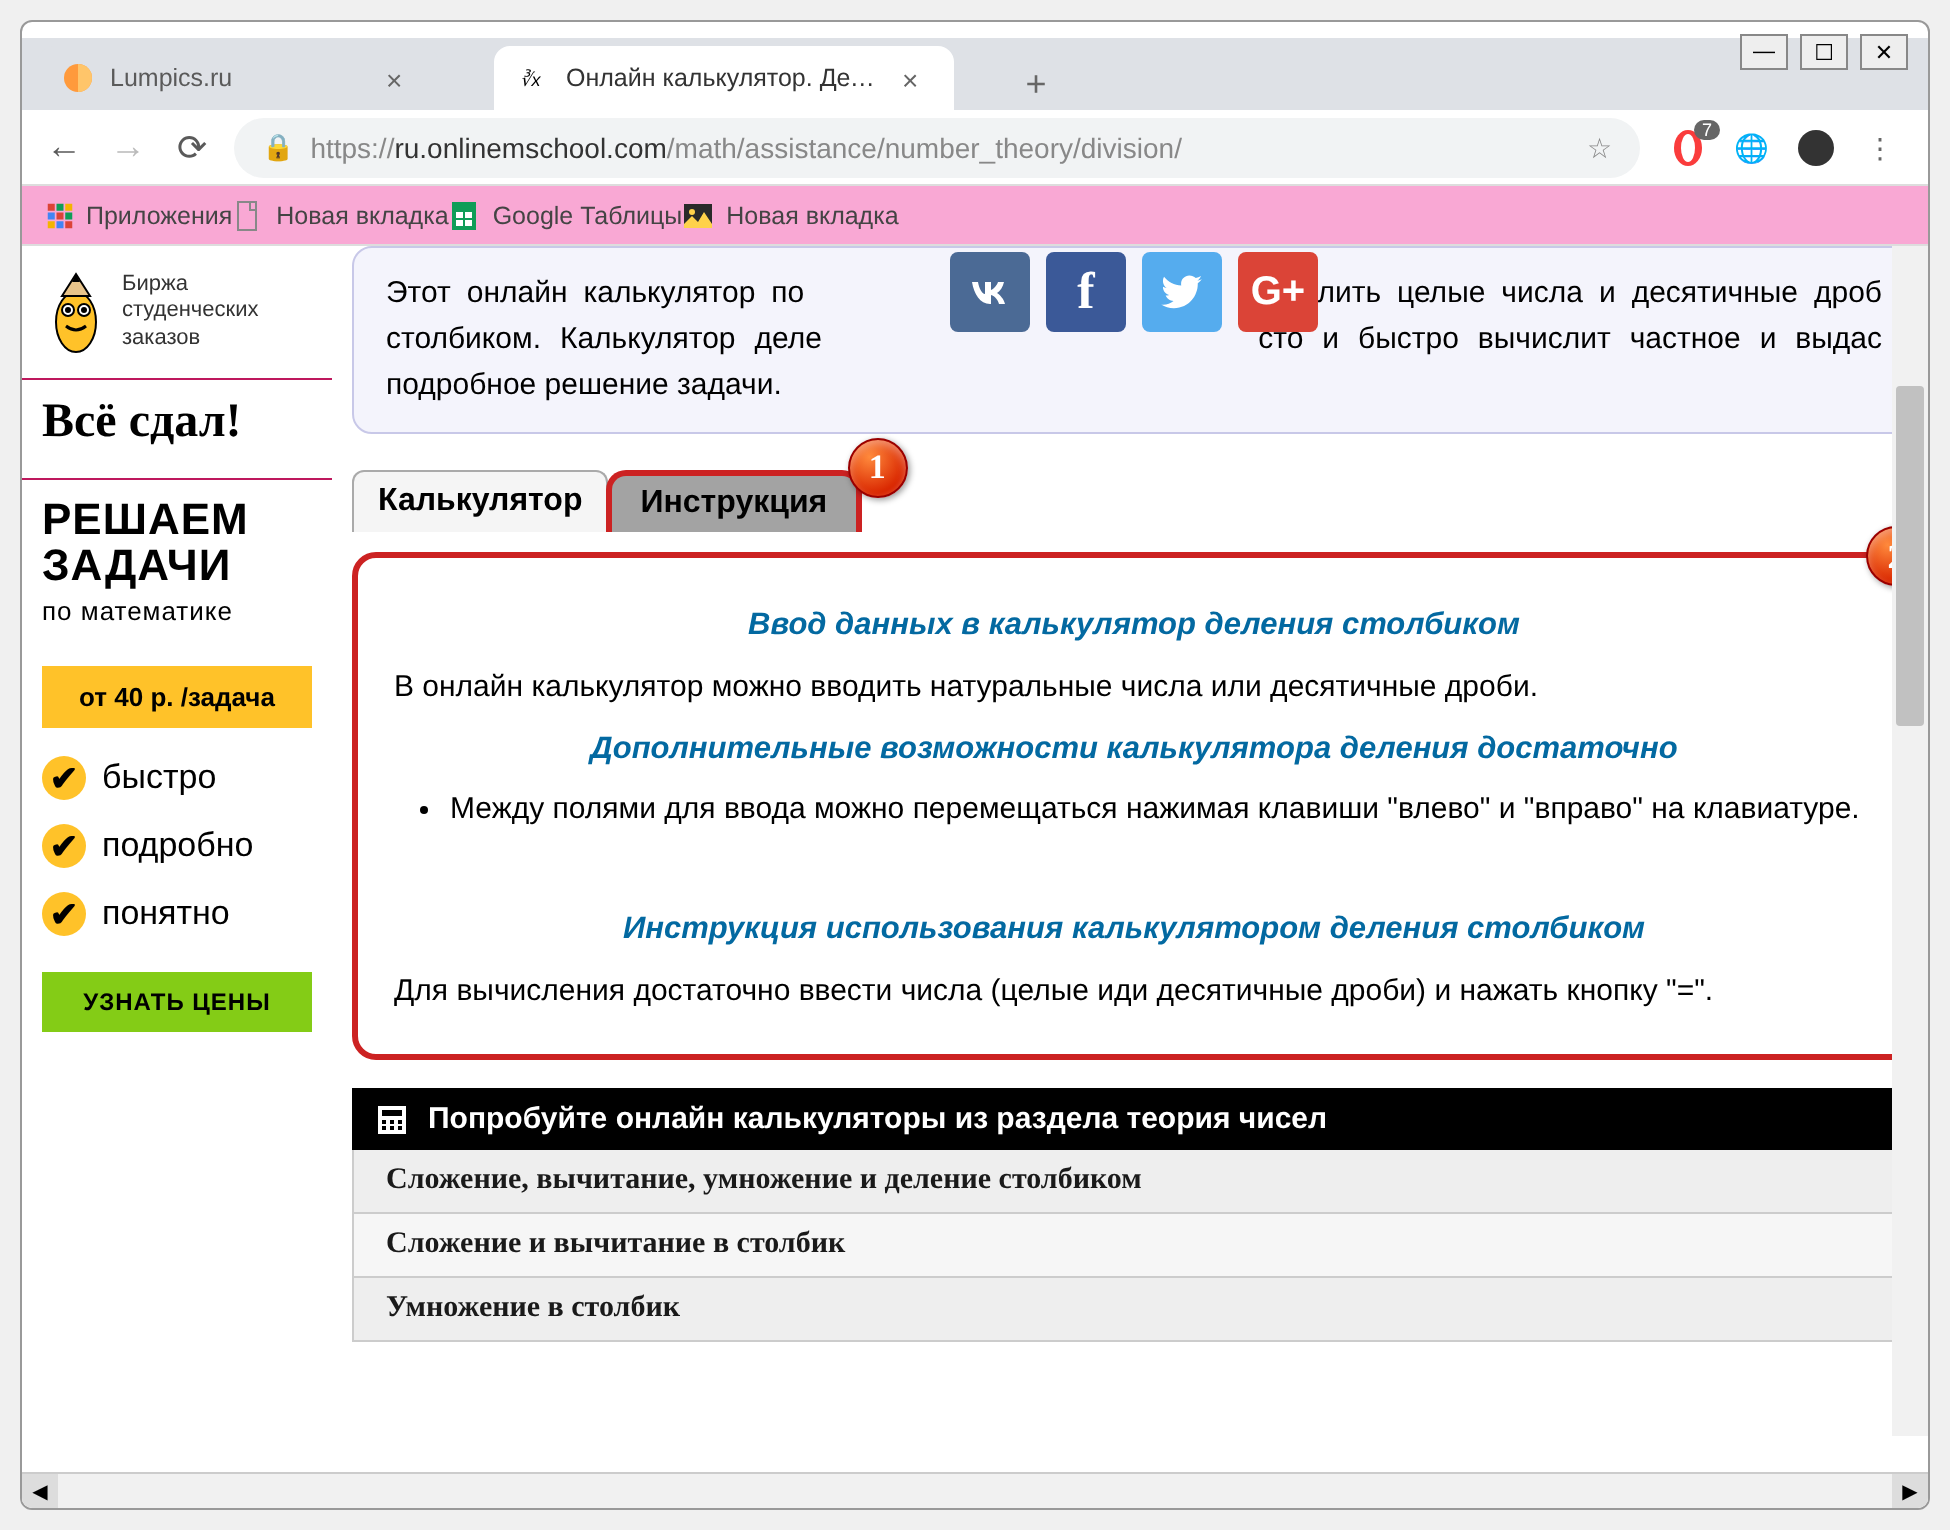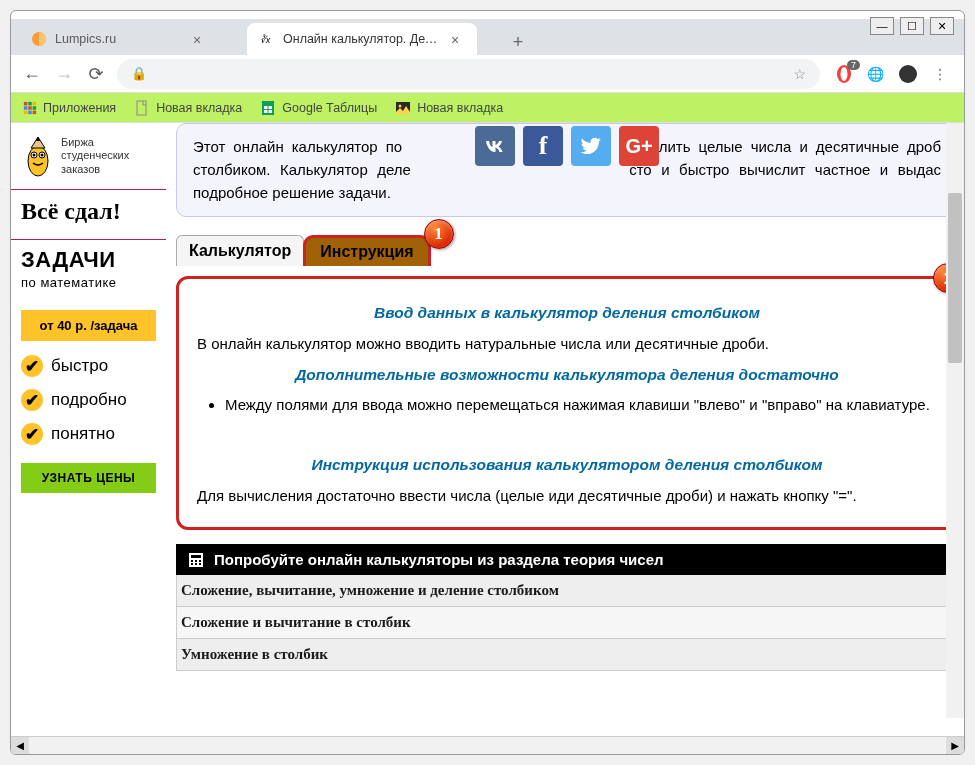--- a/index.html
+++ b/index.html
@@ -14,21 +14,21 @@
 .tab-icon { width: 16px; height: 16px; flex-shrink: 0; }
 .tab-close { width: 14px; height: 14px; cursor: pointer; font-size: 14px; color: #666; }
 .tab-new { width: 26px; height: 26px; display: flex; align-items: center; justify-content: center; cursor: pointer; color: #666; font-size: 18px; }
 .toolbar { height: 38px; background: #fff; border-bottom: 1px solid #ddd; display: flex; align-items: center; padding: 0 10px; gap: 10px; }
 .navbtn { width: 22px; height: 22px; display: flex; align-items: center; justify-content: center; cursor: pointer; color: #5a5a5a; font-size: 18px; }
 .navbtn.disabled { color: #bbb; cursor: default; }
 .address { flex: 1; height: 30px; background: #f1f3f4; border-radius: 15px; display: flex; align-items: center; padding: 0 14px; gap: 8px; font-size: 14px; color: #333; }
 .lock { color: #2a7a2a; font-size: 13px; }
 .ext-icons { display: flex; gap: 12px; align-items: center; padding: 0 4px; }
 .ext-icon { width: 20px; height: 20px; display: flex; align-items: center; justify-content: center; font-size: 14px; }
-.bookmarks { height: 30px; background: #bef264; border-bottom: 1px solid #ddd; display: flex; align-items: center; padding: 0 12px; gap: 18px; font-size: 12.5px; color: #444; }
+.bookmarks { height: 30px; background: #f9a8d4; border-bottom: 1px solid #ddd; display: flex; align-items: center; padding: 0 12px; font-size: 12.5px; color: #444; }
 .bk-item { display: flex; align-items: center; gap: 6px; cursor: pointer; }
 .bk-icon { width: 16px; height: 16px; flex-shrink: 0; }
 .content-area { flex: 1; display: flex; overflow: hidden; position: relative; }
 .sidebar { width: 155px; background: #fff; display: flex; flex-direction: column; font-size: 13px; }
 .sidebar-block { border-bottom: 1px solid #be185d; padding: 10px; }
 .pencil-block { display: flex; align-items: center; gap: 6px; font-size: 11px; color: #333; line-height: 1.2; }
 .vse-sdal { font-family: 'Comic Sans MS', cursive; font-size: 24px; font-weight: bold; padding: 4px 0; }
 .reshaem { padding: 8px 10px; }
 .reshaem h2 { font-size: 22px; font-weight: 900; letter-spacing: 0.5px; line-height: 1.05; }
 .reshaem .sub { font-size: 13px; margin-top: 4px; letter-spacing: 0.5px; }
@@ -37,30 +37,30 @@
 .feature { display: flex; align-items: center; gap: 8px; padding: 6px 0; font-size: 17px; }
 .check { width: 22px; height: 22px; background: #ffc229; border-radius: 50%; display: flex; align-items: center; justify-content: center; font-weight: bold; color: #000; }
 .cta { margin: 4px 10px 0; background: #84cc16; padding: 8px; font-weight: bold; text-align: center; font-size: 12px; letter-spacing: 0.5px; }
 .main { flex: 1; overflow-y: auto; padding: 0 6px 0 10px; position: relative; }
 .intro-box { border: 1px solid #c8c8e8; background: #f4f4fc; border-radius: 10px; padding: 12px 16px; font-size: 15px; text-align: justify; line-height: 1.45; position: relative; font-family: Georgia, serif; }
 .share-bar { position: absolute; left: 50%; top: 2px; transform: translateX(-50%); display: flex; gap: 8px; }
 .share-btn { width: 40px; height: 40px; border-radius: 4px; display: flex; align-items: center; justify-content: center; color: #fff; font-weight: bold; font-size: 18px; }
 .vk { background: #4b6a95; } .fb { background: #3b5998; } .tw { background: #55acee; } .gp { background: #db4437; }
 .tabs-row { display: flex; margin-top: 18px; font-family: Georgia, serif; font-size: 16px; font-weight: bold; }
 .content-tab { padding: 6px 12px; border: 1px solid #aaa; border-bottom: none; border-radius: 6px 6px 0 0; background: #f5f5f5; cursor: pointer; margin-right: -1px; }
-.content-tab.active { background: #a16207; border: 3px solid #c22; border-bottom: none; border-radius: 10px 10px 0 0; padding: 5px 14px; position: relative; z-index: 2; }
+.content-tab.active { background: #a3a3a3; border: 3px solid #c22; border-bottom: none; border-radius: 10px 10px 0 0; padding: 5px 14px; position: relative; z-index: 2; }
 .marker { width: 30px; height: 30px; border-radius: 50%; background: radial-gradient(circle at 35% 30%, #ff8a3c, #d92600 70%); border: 1px solid #900; color: #fff; display: flex; align-items: center; justify-content: center; font-weight: bold; font-size: 17px; font-family: Georgia, serif; box-shadow: 1px 1px 3px rgba(0,0,0,0.4), inset 0 2px 4px rgba(255,255,255,0.4); }
 .marker1 { position: absolute; margin-left: -6px; margin-top: -16px; z-index: 5; }
 .panel { border: 3px solid #c22; border-radius: 12px; padding: 14px 18px; font-family: Georgia, serif; font-size: 15px; line-height: 1.5; position: relative; margin-top: 10px; }
 .marker2 { position: absolute; right: -8px; top: -16px; }
 .panel h3 { color: #0369a1; font-style: italic; font-weight: bold; text-align: center; font-size: 15.5px; margin: 8px 0; }
 .panel ul { margin: 6px 0 6px 28px; }
 .panel p { margin: 6px 0; }
 .section-header { background: #000; color: #fff; font-weight: bold; font-size: 15px; font-family: Georgia, serif; padding: 7px 12px; margin-top: 14px; display: flex; align-items: center; gap: 10px; }
-.link-row { border: 1px solid #ccc; border-top: none; padding: 7px 4px; font-family: Georgia, serif; font-size: 15px; font-weight: bold; color: #1a1a1a; background: #f6f6f6; cursor: pointer; }
+.link-row { border: 1px solid #ccc; border-top: none; padding: 7px 16px; font-family: Georgia, serif; font-size: 15px; font-weight: bold; color: #1a1a1a; background: #f6f6f6; cursor: pointer; }
 .link-row:nth-child(odd) { background: #eee; }
 .hscroll { height: 18px; background: #f1f1f1; border-top: 1px solid #ccc; display: flex; align-items: center; }
 .hscroll-btn { width: 18px; height: 18px; background: #ddd; display: flex; align-items: center; justify-content: center; font-size: 10px; cursor: pointer; }
 .hscroll-track { flex: 1; }
 .vscroll { position: absolute; right: 0; top: 0; bottom: 18px; width: 18px; background: #f1f1f1; }
 .vscroll-thumb { position: absolute; left: 2px; right: 2px; top: 70px; height: 170px; background: #c1c1c1; border-radius: 2px; cursor: pointer; }
 .grid-icon { display: inline-block; width: 14px; height: 14px; }
 .url-dim { color: #888; }
 </style>
 </head>
@@ -92,20 +92,23 @@
     </div>
     <div class="tab-new">+</div>
   </div>
 
   <div class="toolbar">
     <div class="navbtn">←</div>
     <div class="navbtn disabled">→</div>
     <div class="navbtn">⟳</div>
     <div class="address">
       <span class="lock">🔒</span>
+      <span>
+        <span class="url-dim">https://</span><span>ru.onlinemschool.com</span><span class="url-dim">/math/assistance/number_theory/division/</span>
+      </span>
       <span style="flex:1"></span>
       <span style="color:#888;">☆</span>
     </div>
     <div class="ext-icons">
       <div class="ext-icon" style="position:relative;">
         <svg viewBox="0 0 20 20" width="20" height="20">
             <ellipse cx="10" cy="10" rx="7" ry="9" fill="#fa3c3c"></ellipse>
             <ellipse cx="10" cy="10" rx="3.5" ry="7" fill="#fff"></ellipse>
           </svg>
         <span style="position:absolute;top:-4px;right:-6px;background:#666;color:#fff;border-radius:8px;font-size:9px;padding:0 4px;">7</span>
@@ -175,20 +178,21 @@
             <path d="M12 30 Q17 34 22 30" fill="none" stroke="#000" stroke-width="1.5"></path>
           </svg>
         <span style="white-space:pre-line;">Биржа
 студенческих
 заказов</span>
       </div>
       <div class="sidebar-block" style="padding:4px 10px 10px;">
         <div class="vse-sdal">Всё сдал!</div>
       </div>
       <div class="reshaem">
+        <h2>РЕШАЕМ</h2>
         <h2>ЗАДАЧИ</h2>
         <div class="sub">по математике</div>
       </div>
       <div style="height:12px;"></div>
       <div class="price-block">от 40 р. /задача</div>
       <div class="features">
         <div class="feature">
             <span class="check">✔</span>
             <span>быстро</span>
           </div>

